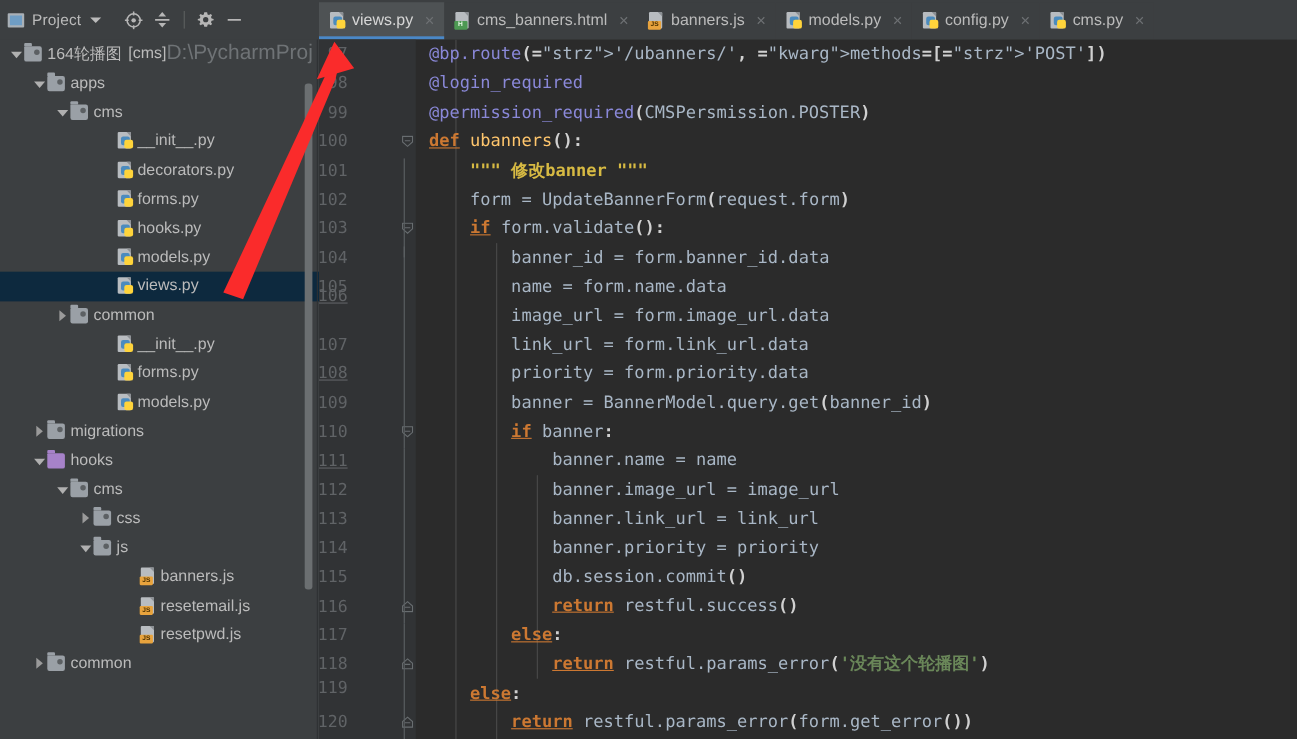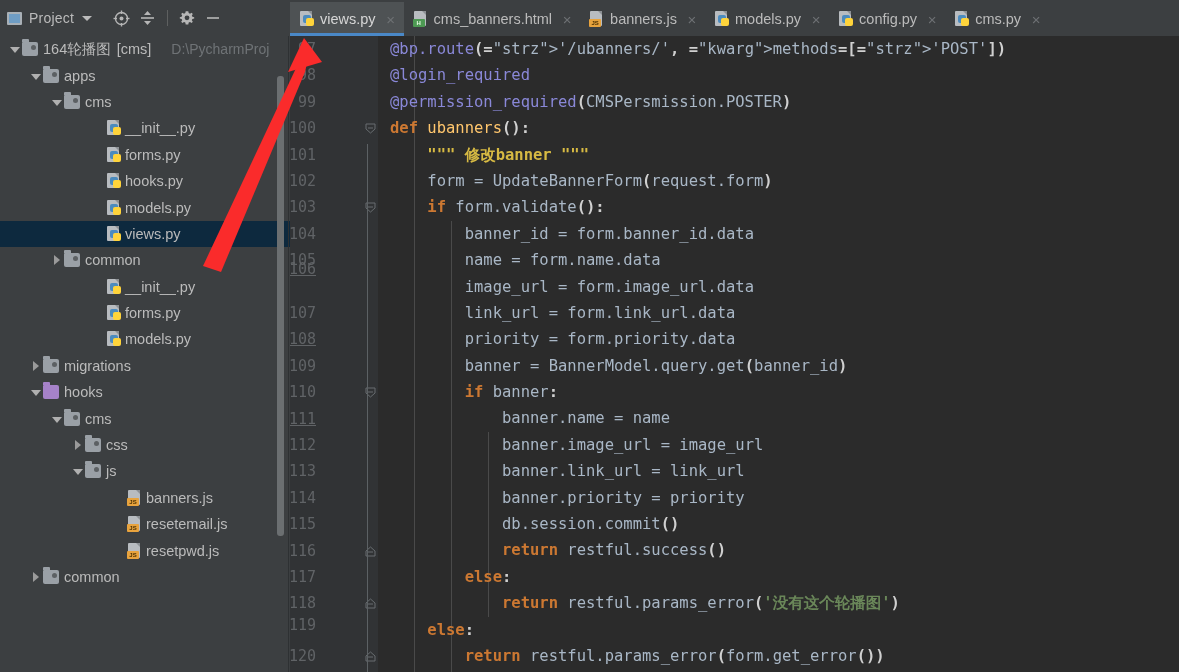--- a/index.html
+++ b/index.html
@@ -118,21 +118,21 @@
     content:""; position:absolute; left:0; top:-3px; width:7px; height:3px;
     background:#9aa0a6; border-radius:1px 1px 0 0;
   }
   .folder .dot {
     position:absolute; right:2px; top:3px; width:5px; height:5px;
     border-radius:50%; background:#5c6063;
   }
   .folder.purple { background:#a682c9; }
   .folder.purple::before { background:#a682c9; }
   .tlabel { margin-left: 0px; }
-  .tpath { color: #6f7376; margin-left: 20px; font-size: 14px; }
+  .tpath { color: #6f7376; margin-left: 0; font-size: 19px; }
   .ficon.tree { margin-right: 4px; }
 
   
   #side-scroll {
     position:absolute; left:277px; top:40px; width:7px; height:460px;
     background:#6b6f71; border-radius:3px;
   }
   #side-divider {
     position:absolute; left:288px; top:36px; width:1px; height:636px;
     background:#2e3133;
@@ -155,21 +155,21 @@
     font-family:"DejaVu Sans Mono", monospace; text-align:right; width:40px;
     line-height:26.4px; height:26.4px;
   }
   #code {
     position:absolute; left:88px; top:0; right:0; height:636px;
     font-family:"DejaVu Sans Mono", monospace; font-size:15.5px;
     line-height:26.4px; color:#a9b7c6; white-space:pre;
   }
   .cl { height:26.4px; padding-left:12px; }
   .dec    { color:#8a88d8; }
-  .kw     { color:#cc7832; font-weight:bold; }
+  .kw     { color:#cc7832; font-weight:bold;text-decoration:underline; }
   .strz   { color:#6a8759; font-weight:bold; }
   .doc    { color:#d7ba43; font-weight:bold; }
   .ident  { color:#a9b7c6; }
   .fn     { color:#ffc66d; }
   .white  { color:#d0d0d0; font-weight:bold; }
 
   
   .fmark { position:absolute; left:3px; width:11px; height:11px; }
   .fmark svg { display:block; }
   .fline {
@@ -314,20 +314,30 @@
         </div>
         <div class="trow">
           <span style="display:inline-block;width:92px;flex:0 0 92px;"></span>
           <span class="arrow"></span>
           <span class="ficon py tree">
             <span class="page"></span>
             <span class="dotb"></span>
             <span class="doty"></span>
           </span>
           <span class="tlabel">__init__.py</span>
+        </div>
+        <div class="trow">
+          <span style="display:inline-block;width:92px;flex:0 0 92px;"></span>
+          <span class="arrow"></span>
+          <span class="ficon py tree">
+            <span class="page"></span>
+            <span class="dotb"></span>
+            <span class="doty"></span>
+          </span>
+          <span class="tlabel">decorators.py</span>
         </div>
         <div class="trow">
           <span style="display:inline-block;width:92px;flex:0 0 92px;"></span>
           <span class="arrow"></span>
           <span class="ficon py tree">
             <span class="page"></span>
             <span class="dotb"></span>
             <span class="doty"></span>
           </span>
           <span class="tlabel">forms.py</span>

